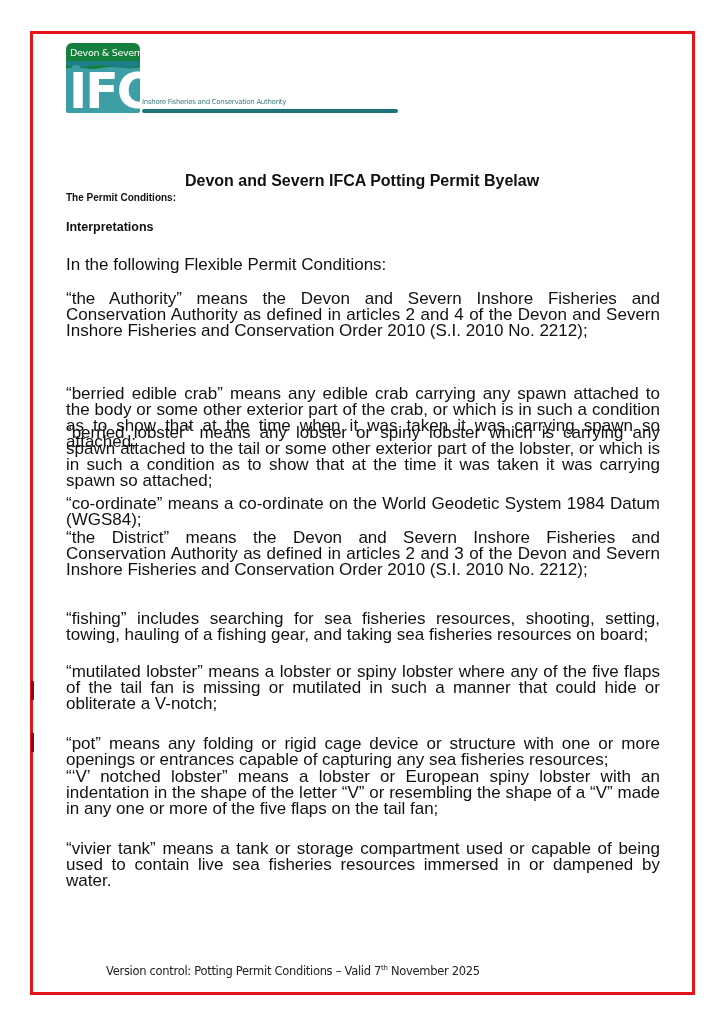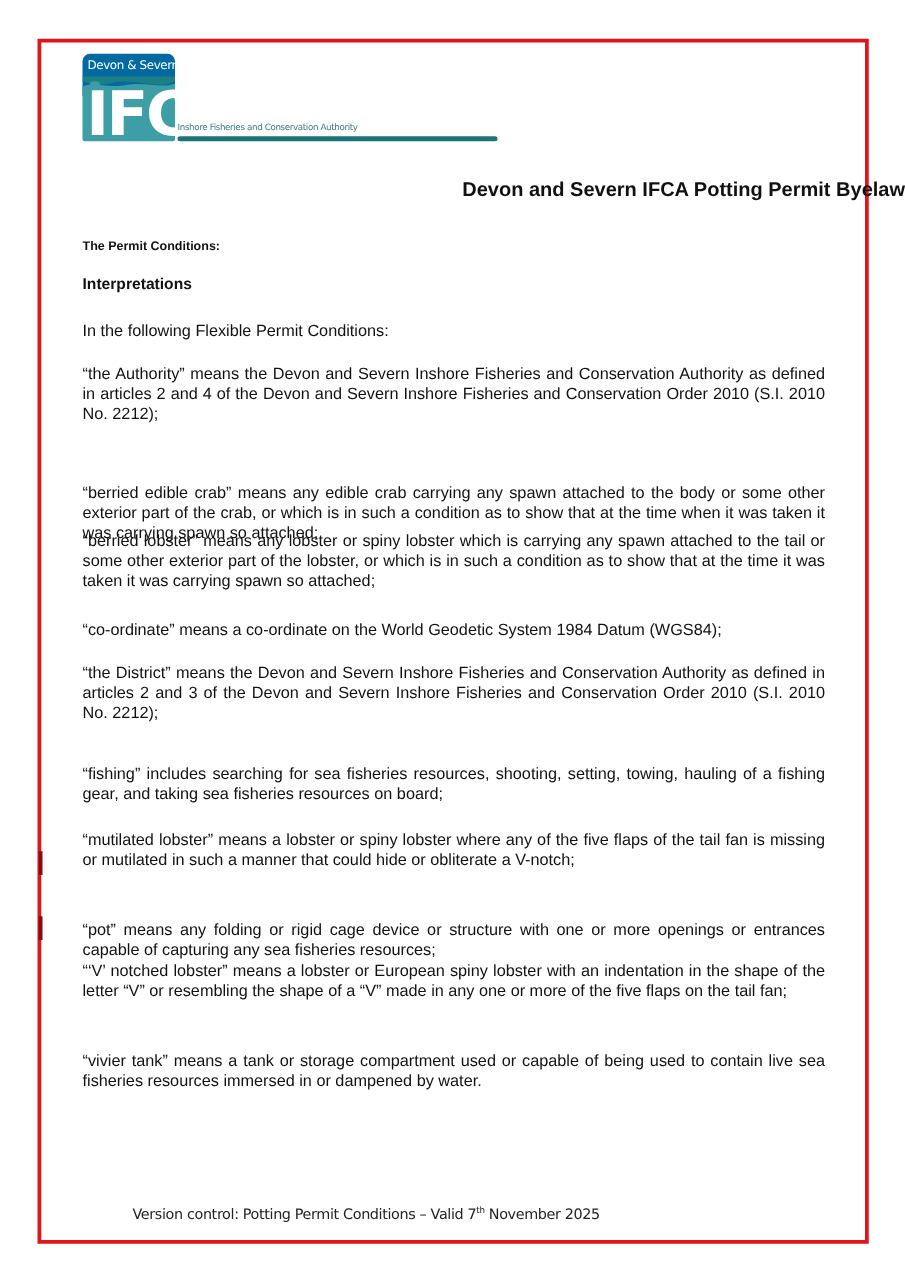--- a/index.html
+++ b/index.html
@@ -1,31 +1,31 @@
 <!DOCTYPE html>
 <html><head>
   <meta charset="utf-8">
   <style>
     html, body { margin: 0; padding: 0; background: #ffffff; }
     body { width: 724px; height: 1024px; position: relative; overflow: hidden; font-family: "Liberation Sans", sans-serif; color: #111; }
     .frame { position: absolute; left: 30px; top: 31px; width: 659px; height: 958px; border: 3px solid #e3151b; box-sizing: content-box; }
     .change-bar { position: absolute; left: 31px; width: 3px; background: #8a0a0e; }
     .logo { position: absolute; left: 66px; top: 43px; width: 335px; height: 72px; }
-    .logo-top { position: absolute; left: 0; top: 0; width: 74px; height: 34px; background: #0369a1; border-radius: 6px 6px 0 0; }
+    .logo-top { position: absolute; left: 0; top: 0; width: 74px; height: 34px; background: #15803d; border-radius: 6px 6px 0 0; }
     .logo-top-text { position: absolute; left: 4px; top: 4px; color: #fff; font-size: 9.5px; font-family: "DejaVu Sans", sans-serif; letter-spacing: -0.3px; white-space: nowrap; }
     .logo-wave { position: absolute; left: 0; top: 18px; width: 74px; height: 12px; }
     .logo-box { position: absolute; left: 0; top: 26px; width: 74px; height: 44px; background: #3d9ea5; border-radius: 0 12px 2px 2px; }
     .logo-ifca { position: absolute; left: 3px; top: 3px; color: #fff; font-family: "DejaVu Sans", sans-serif; font-weight: bold; font-size: 49px; letter-spacing: -2px; line-height: 40px; text-align: right; }
     .logo-fish { position: absolute; left: 6px; top: 22px; width: 8px; height: 4px; background: #3d9ea5; border-radius: 50%; }
     .logo-sub { position: absolute; left: 76px; top: 55px; font-size: 7px; color: #3d7b82; font-family: "DejaVu Sans", sans-serif; letter-spacing: -0.3px; white-space: nowrap; }
     .logo-line { position: absolute; left: 76px; top: 66px; width: 256px; height: 4px; background: #1d7378; border-radius: 2px; }
-    .title { position: absolute; left: 0; width: 724px; top: 144px; text-align: right; font-weight: bold; font-size: 16px; }
+    .title { position: absolute; left: 0; width: 724px; top: 172px; text-align: center; font-weight: bold; font-size: 16px; }
     .h2 { position: absolute; left: 66px; top: 192px; font-weight: bold; font-size: 10px; }
     .h3 { position: absolute; left: 66px; top: 220px; font-weight: bold; font-size: 12.5px; }
-    .para { position: absolute; left: 66px; width: 594px; font-size: 13px; line-height: 16px; text-align: justify; }
+    .para { position: absolute; left: 66px; width: 594px; font-size: 17px; line-height: 16px; text-align: justify; }
     .footer { position: absolute; left: 66px; top: 964px; font-size: 11.5px; font-family: "DejaVu Sans", sans-serif; color: #222; letter-spacing: -0.3px; margin-left: 40px; }
     .footer sup { font-size: 7px; }
   </style>
 </head>
 <body>
 
 <div class="frame"></div>
 <div class="change-bar" style="top:681px;height:19px;"></div>
 <div class="change-bar" style="top:733px;height:19px;"></div>
 

